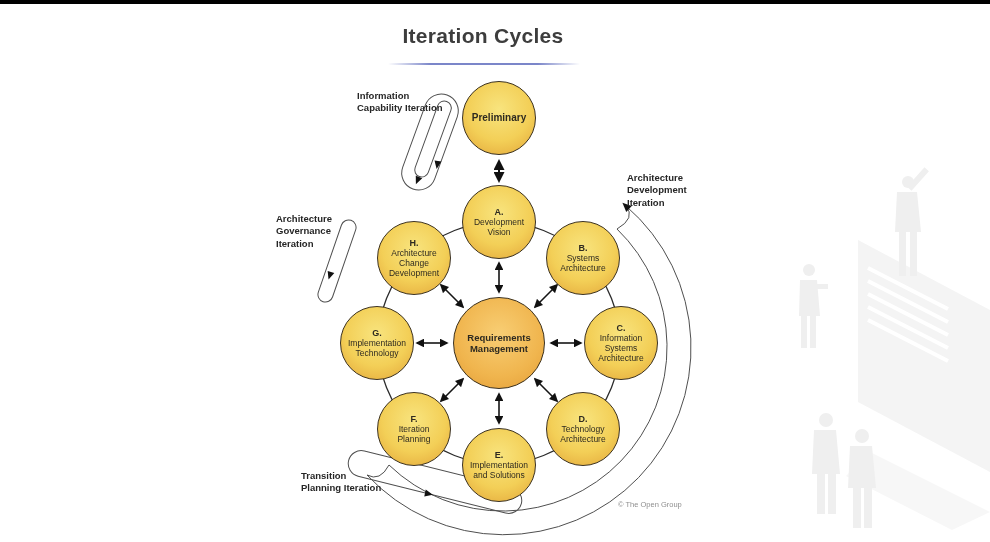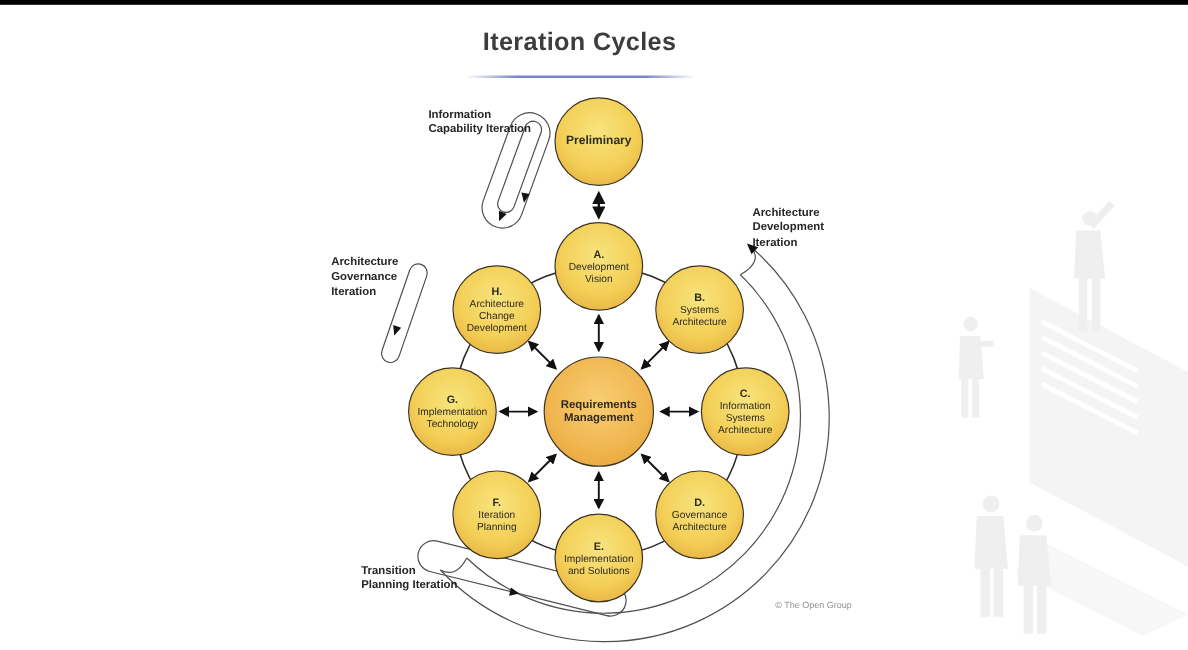--- a/index.html
+++ b/index.html
@@ -32,21 +32,21 @@
   .c-f{left:377px;top:392px}
   .c-g{left:340px;top:306px}
   .c-h{left:377px;top:221px}
   .c-rm{left:453px;top:297px}
   .iter-label{position:absolute;font-weight:bold;font-size:9.5px;line-height:1.3;color:#262626;
     width:88px;z-index:3;}
   .l-cap{left:357px;top:90px}
   .l-dev{left:627px;top:172px}
   .l-gov{left:276px;top:213px}
   .l-tra{left:301px;top:470px}
-  .copyright{position:absolute;left:618px;top:500px;font-size:7.5px;color:#8f8f8f;z-index:3;margin-left:28px;}
+  .copyright{position:absolute;left:618px;top:500px;font-size:7.5px;color:#8f8f8f;z-index:3;}
 </style>
 </head>
 <body>
 
 <div id="stage">
 
   <div class="top-bar"></div>
 
   <div class="title-wrap">
     <span class="title">Iteration Cycles</span>
@@ -140,21 +140,21 @@
   <div class="circle c-b">
     <div class="ph-letter">B.</div>
     <div class="ph-name">Systems Architecture</div>
   </div>
   <div class="circle c-c">
     <div class="ph-letter">C.</div>
     <div class="ph-name">Information Systems Architecture</div>
   </div>
   <div class="circle c-d">
     <div class="ph-letter">D.</div>
-    <div class="ph-name">Governance Architecture</div>
+    <div class="ph-name">Technology Architecture</div>
   </div>
   <div class="circle c-e">
     <div class="ph-letter">E.</div>
     <div class="ph-name">Implementation and Solutions</div>
   </div>
   <div class="circle c-f">
     <div class="ph-letter">F.</div>
     <div class="ph-name">Iteration Planning</div>
   </div>
   <div class="circle c-g">

